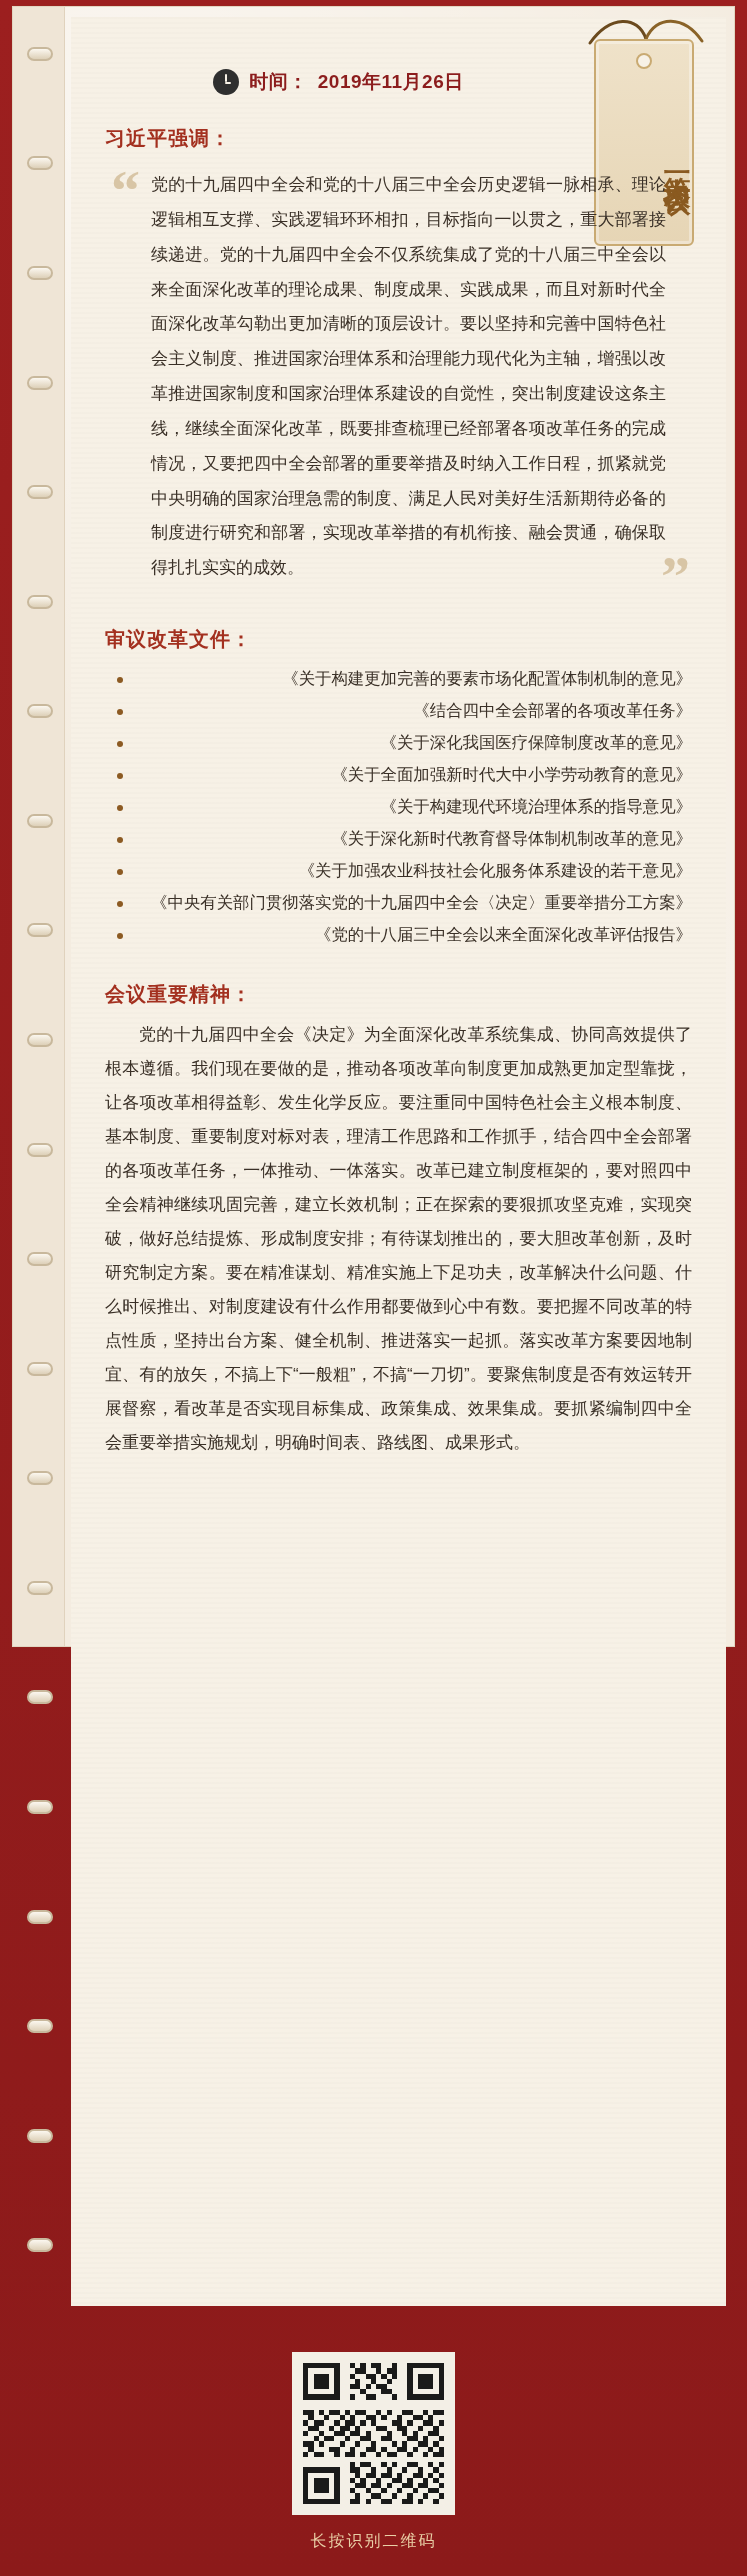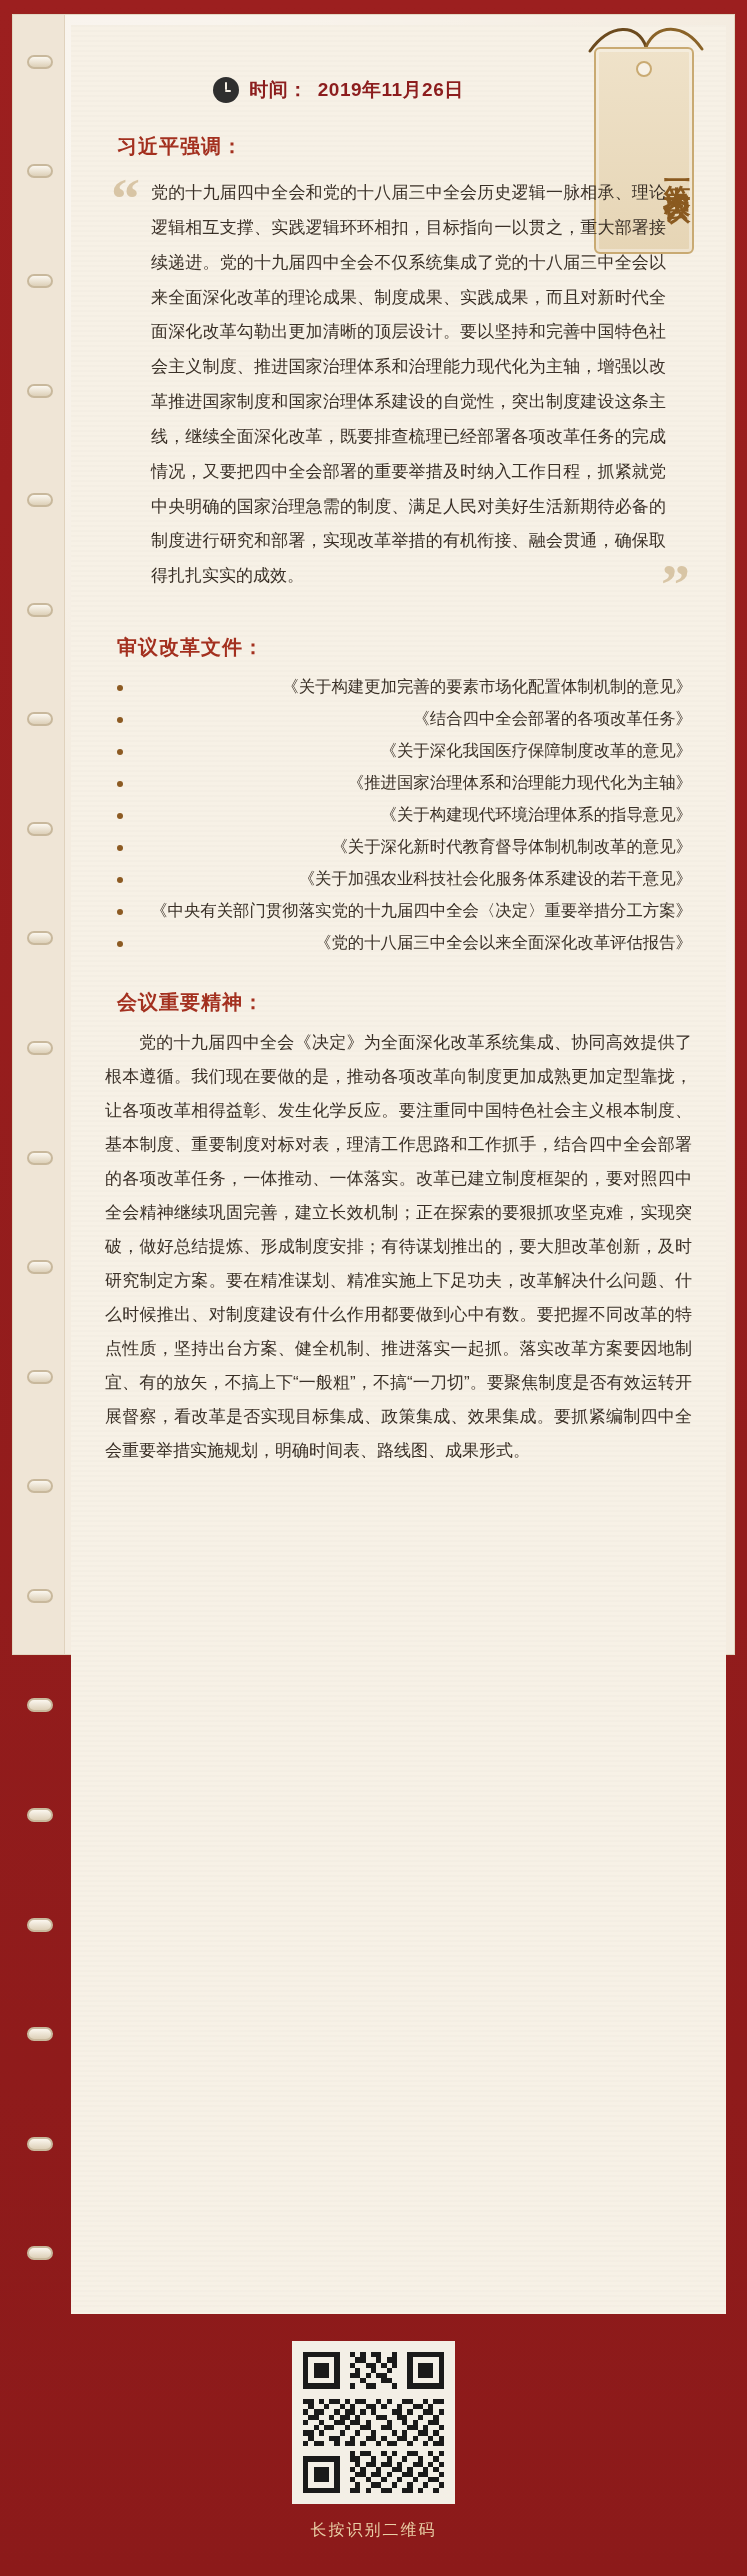--- a/index.html
+++ b/index.html
@@ -11,21 +11,21 @@
   .page {
     position: relative;
     width: 747px;
     min-height: 2576px;
     background: linear-gradient(180deg, #9c1f1f 0%, #8c1a1a 100%);
     overflow: hidden;
   }
   
   .paper {
     position: absolute;
-    top: 14px;
+    top: 6px;
     left: 12px;
     width: 723px;
     height: 1641px;
     background: #f4ece0;
     background-image:
       radial-gradient(circle at 15% 8%, rgba(255,255,255,.55), transparent 40%),
       radial-gradient(circle at 80% 60%, rgba(255,255,255,.35), transparent 45%);
     border: 1px solid #e2d6c3;
     box-shadow: 0 0 0 1px rgba(140,90,40,.08);
   }
@@ -133,21 +133,21 @@
     writing-mode: vertical-rl;
     margin: 0 auto;
     height: 159px;
   }
   
   .sec-title {
     color: #a3301f;
     font-size: 20px;
     font-weight: bold;
     letter-spacing: 1px;
-    margin: 30px 0 10px 12px;
+    margin: 30px 0 10px 0;
   }
   #quote-block { margin-top: 26px; }
   
   .quote {
     position: relative;
     padding: 6px 26px 10px 46px;
   }
   .qmark {
     position: absolute;
     font-size: 58px;
@@ -189,21 +189,21 @@
     line-height: 2.0;
     color: #3a3027;
     text-align: justify;
     text-justify: inter-ideograph;
     text-indent: 2em;
   }
   
   .qr-area {
     position: absolute;
     left: 0; right: 0;
-    bottom: 35px;
+    bottom: 24px;
     text-align: center;
   }
   .qr {
     width: 163px; height: 163px;
     margin: 0 auto 16px auto;
     background: #f3efe6;
     padding: 6px;
     display: block;
   }
   .qr-caption {
@@ -271,21 +271,21 @@
             <p>党的十九届四中全会和党的十八届三中全会历史逻辑一脉相承、理论逻辑相互支撑、实践逻辑环环相扣，目标指向一以贯之，重大部署接续递进。党的十九届四中全会不仅系统集成了党的十八届三中全会以来全面深化改革的理论成果、制度成果、实践成果，而且对新时代全面深化改革勾勒出更加清晰的顶层设计。要以坚持和完善中国特色社会主义制度、推进国家治理体系和治理能力现代化为主轴，增强以改革推进国家制度和国家治理体系建设的自觉性，突出制度建设这条主线，继续全面深化改革，既要排查梳理已经部署各项改革任务的完成情况，又要把四中全会部署的重要举措及时纳入工作日程，抓紧就党中央明确的国家治理急需的制度、满足人民对美好生活新期待必备的制度进行研究和部署，实现改革举措的有机衔接、融会贯通，确保取得扎扎实实的成效。</p>
           </div>
         </div>
 
         <div>
           <div class="sec-title">审议改革文件：</div>
           <ul class="doc-list">
             <li>《关于构建更加完善的要素市场化配置体制机制的意见》</li>
             <li>《结合四中全会部署的各项改革任务》</li>
             <li>《关于深化我国医疗保障制度改革的意见》</li>
-            <li>《推进国家治理体系和治理能力现代化为主轴》</li>
+            <li>《关于全面加强新时代大中小学劳动教育的意见》</li>
             <li>《关于构建现代环境治理体系的指导意见》</li>
             <li>《关于深化新时代教育督导体制机制改革的意见》</li>
             <li>《关于加强农业科技社会化服务体系建设的若干意见》</li>
             <li>《中央有关部门贯彻落实党的十九届四中全会〈决定〉重要举措分工方案》</li>
             <li>《党的十八届三中全会以来全面深化改革评估报告》</li>
           </ul>
         </div>
 
         <div class="spirit">
           <div class="sec-title">会议重要精神：</div>

